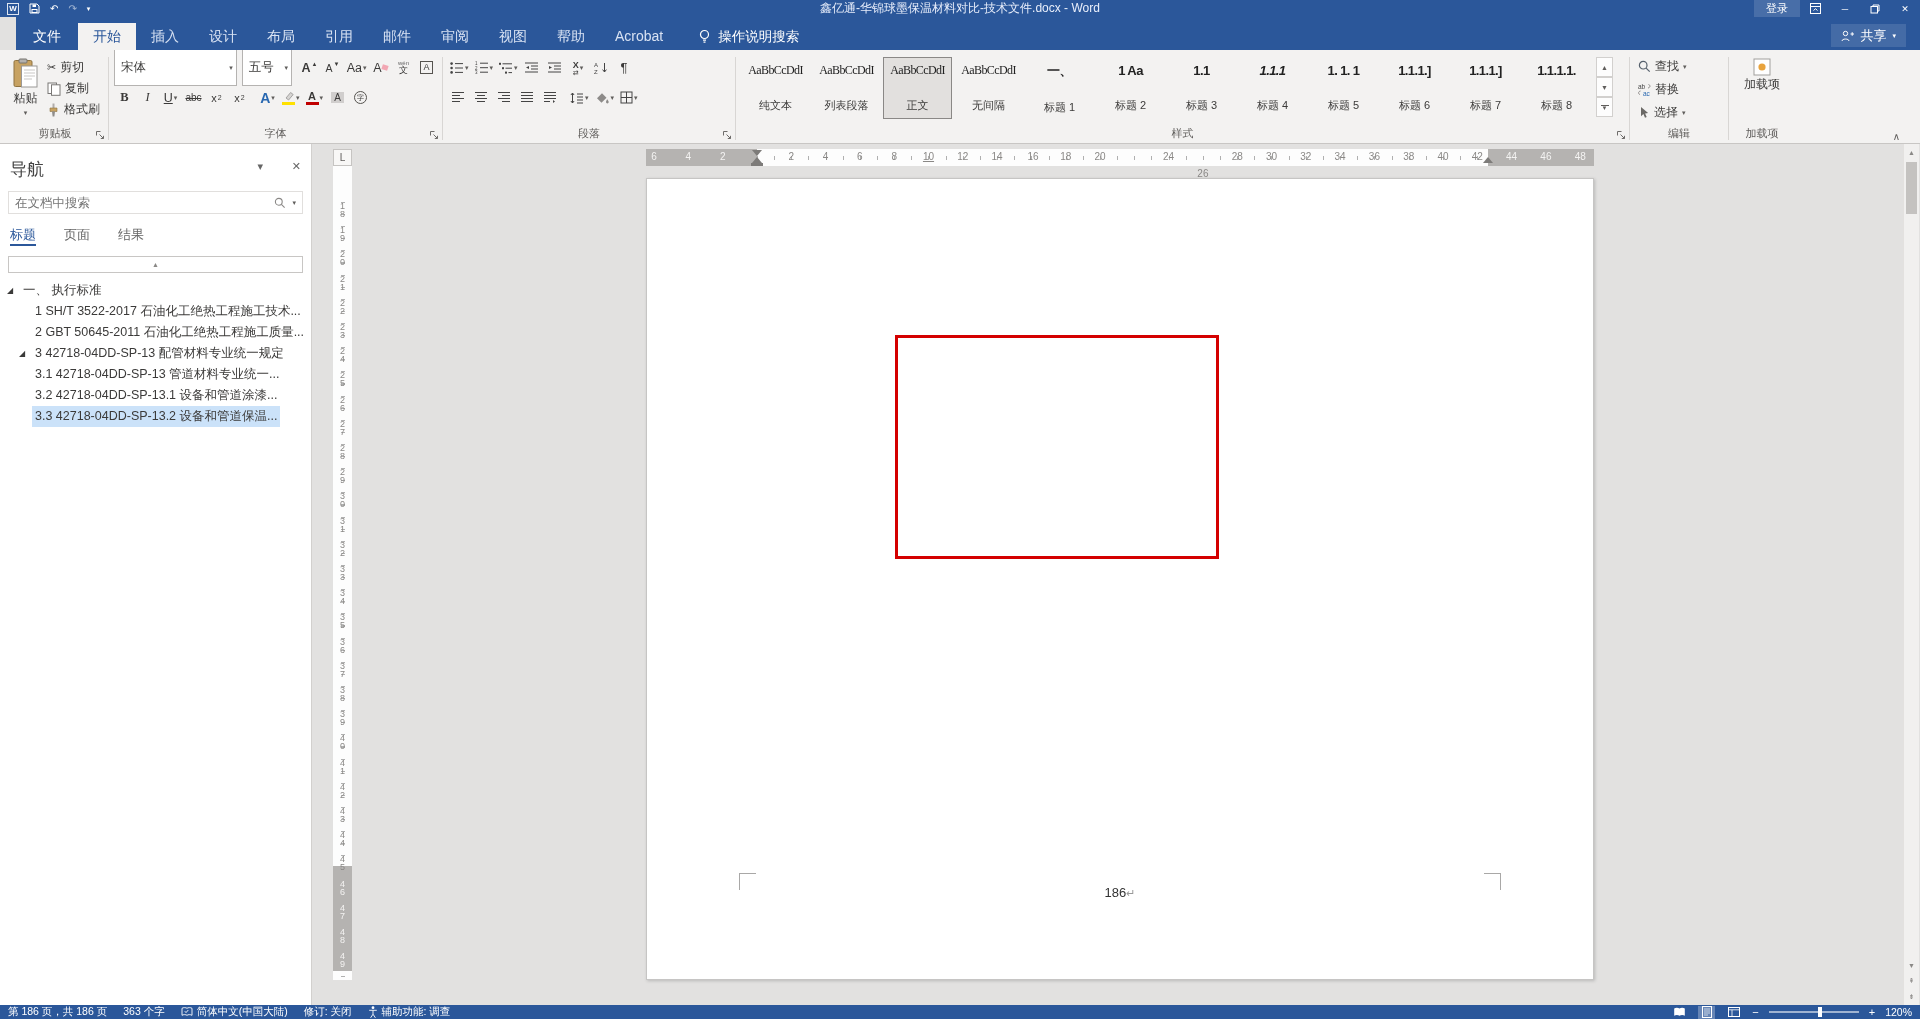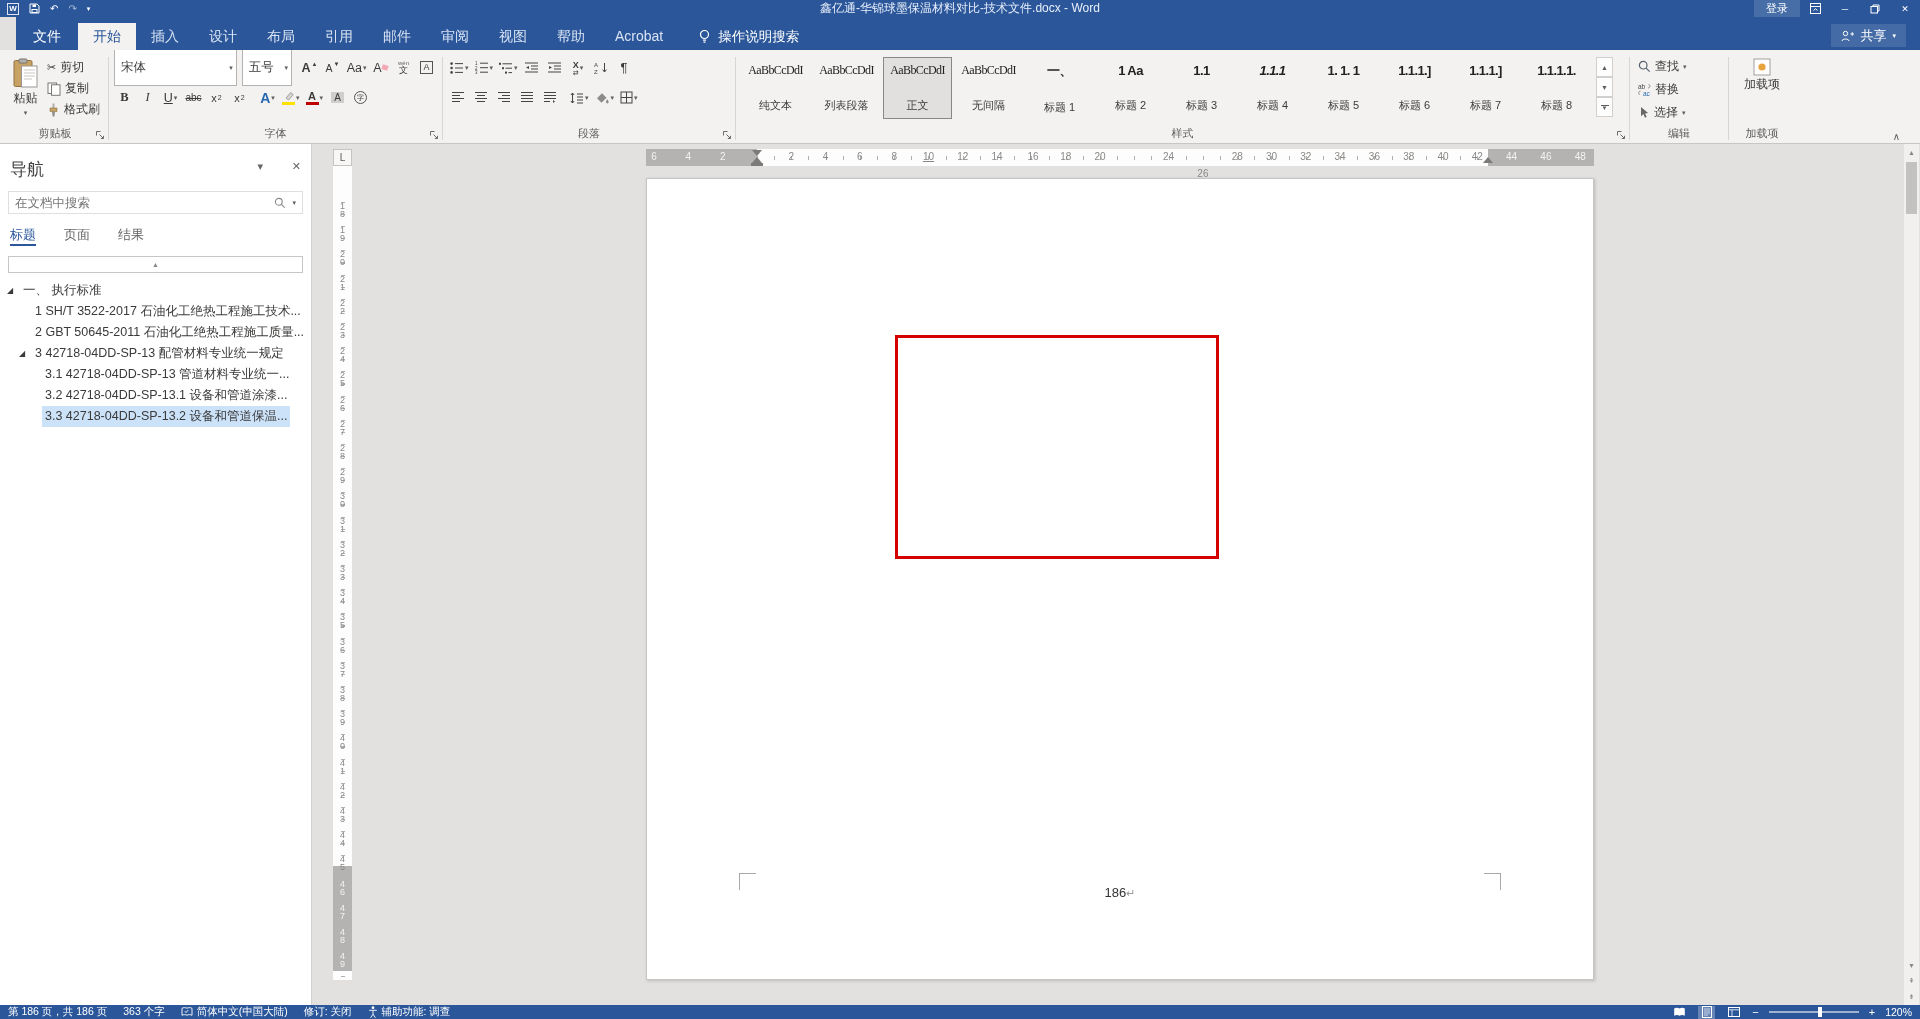--- a/index.html
+++ b/index.html
@@ -56,21 +56,21 @@
   .nav-head .hico{position:absolute;top:16px;font-size:11px;color:#666}
   .nav-search{margin:6px 8px 0;height:23px;border:1px solid #e1dfdd;background:#fff;display:flex;align-items:center;padding:0 6px;gap:6px}
   .nav-search input{border:none;outline:none;flex:1;font-size:12.5px;color:#444;font-family:inherit;min-width:0}
   .ntabs{display:flex;gap:28px;padding:12px 10px 0;font-size:13px;color:#666}
   .ntab{}
   .ntab.active{color:#2b579a;border-bottom:2px solid #2b579a}
   .njump{margin:10px 8px 0;height:17px;border:1px solid #c8c6c4;display:flex;align-items:center;justify-content:center;font-size:7px;color:#8a8886}
   .tree{margin-top:7px}
   .titem{height:21px;display:flex;align-items:center;font-size:12.5px;color:#3b3a39;white-space:nowrap;overflow:hidden}
   .titem .tri{width:11px;font-size:8px;color:#3b3a39;margin-right:2px;flex:none}
-  .l0{padding-left:7px}.l1{padding-left:32px}.l1t{padding-left:19px}.l2{padding-left:42px}
+  .l0{padding-left:7px}.l1{padding-left:32px}.l1t{padding-left:19px}.l2{padding-left:32px}
   .titem .lbl{padding:2px 3px;overflow:hidden}
   .titem.sel .lbl{background:#cbe2f9}
   
   .docarea{position:absolute;left:312px;top:144px;width:1591px;height:861px;background:#e2e1e0;overflow:hidden;z-index:10}
   .tabsel{position:absolute;left:21px;top:5px;width:19px;height:17px;background:#f8f7f6;border:1px solid #c6c4c2;display:flex;align-items:center;justify-content:center;font-size:10px;color:#5f5d5b}
   .hruler{position:absolute;left:334px;top:5px;width:948px;height:17px;background:#b5b3b1}
   .hr-main{position:absolute;left:111px;top:0;width:731px;height:17px;background:#fdfdfd;background-image:repeating-linear-gradient(90deg,#b0b0b0 0 1px,transparent 1px 17.15px);background-size:100% 4px;background-position:0 7px;background-repeat:no-repeat}
   .hnum{position:absolute;top:2px;transform:translateX(-50%);font-size:10px;color:#8a8886}
   .hnum.dk{color:#f4f3f2}
   .vruler{position:absolute;left:21px;top:22px;width:19px;height:814px;background:#fdfdfd;background-image:repeating-linear-gradient(180deg,#b0b0b0 0 1px,transparent 1px 12.1px);background-size:4px 100%;background-position:8px 36px;background-repeat:no-repeat}

